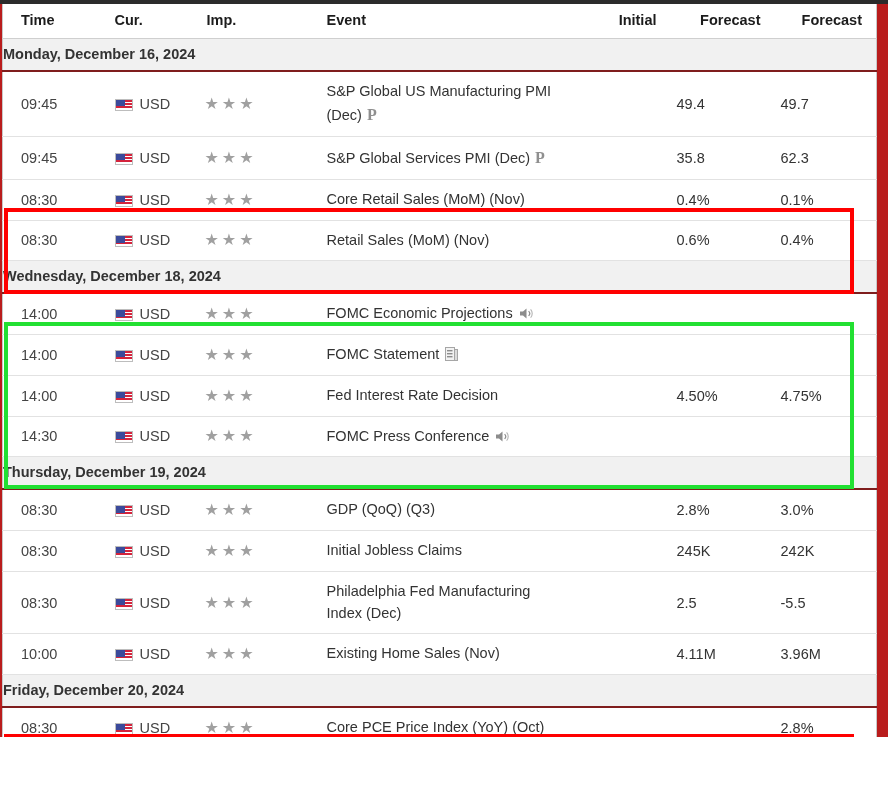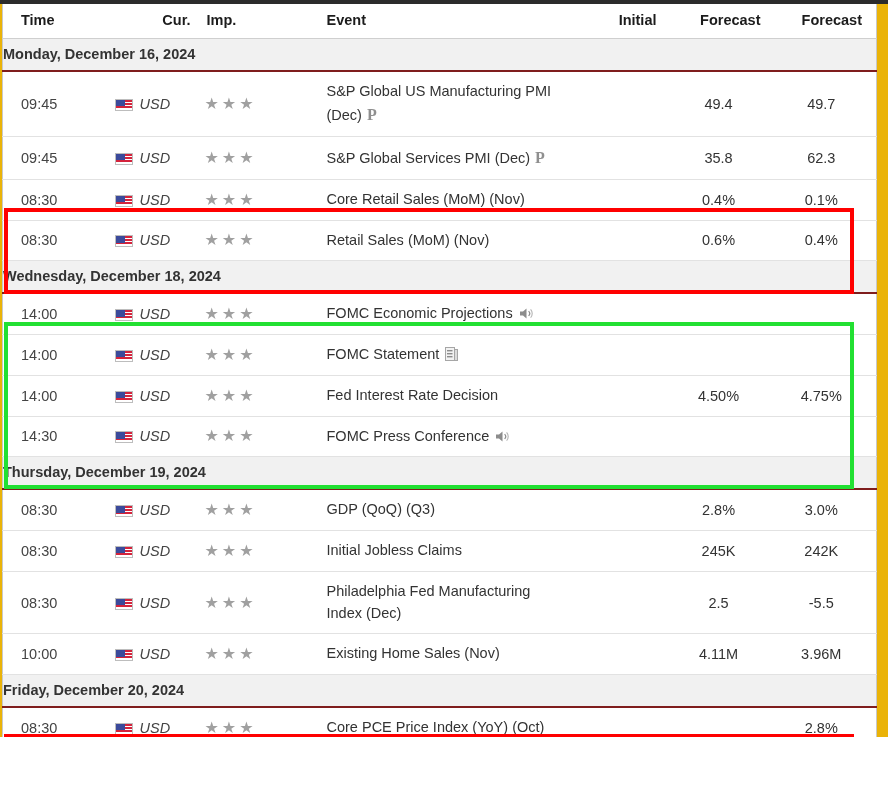--- a/index.html
+++ b/index.html
@@ -6,21 +6,21 @@
   html, body {
     margin: 0;
     padding: 0;
     background: #ffffff;
     font-family: "Liberation Sans", sans-serif;
   }
   #page {
     position: relative;
     width: 888px;
     height: 737px;
-    background: #eab308;
+    background: #b91c1c;
     overflow: hidden;
   }
   .topbar {
     position: absolute;
     top: 0; left: 0;
     width: 888px;
     height: 4px;
     background: #2b2b2b;
   }
   .calendar-wrap {
@@ -50,21 +50,21 @@
     font-weight: bold;
     color: #1c1c1c;
     text-align: left;
     padding: 8px 6px 10px 6px;
     border-bottom: 1px solid #cfcfcf;
     background: #ffffff;
     white-space: nowrap;
   }
   thead th.num { text-align: right; padding-right: 14px; }
   thead th.th-time { padding-left: 18px; }
-  thead th.th-cur { padding-left: 8px; text-align: right; }
+  thead th.th-cur { padding-left: 8px; }
   thead th.th-imp { padding-left: 10px; }
   thead th.th-event { padding-left: 12px; }
 
   tr.day-row td {
     background: #f1f1f1;
     border-top: 1px solid #d8d8d8;
     border-bottom: 2px solid #7f1d1d;
     text-align: left;
     font-size: 14.5px;
     font-weight: bold;
@@ -77,21 +77,21 @@
     font-size: 14.5px;
     color: #333333;
     padding: 9px 6px;
     vertical-align: middle;
     background: #ffffff;
   }
   tr.ev-row td.td-time { padding-left: 18px; color: #444; white-space: nowrap; }
   tr.ev-row td.td-cur { padding-left: 8px; white-space: nowrap; }
   tr.ev-row td.td-imp { padding-left: 8px; }
   tr.ev-row td.td-event { padding-left: 12px; line-height: 1.5; color: #333; }
-  tr.ev-row td.num { text-align: center; padding-right: 14px; white-space: nowrap; color: #333; }
+  tr.ev-row td.num { text-align: left; padding-right: 14px; white-space: nowrap; color: #333; }
 
   .flag {
     display: inline-block;
     width: 18px;
     height: 12px;
     vertical-align: -2px;
     margin-right: 7px;
     position: relative;
     background: #ffffff;
     border: 1px solid #bdbdbd;
@@ -103,21 +103,21 @@
       to bottom,
       #d4233c 0px, #d4233c 1.6px,
       #ffffff 1.6px, #ffffff 3.2px
     );
   }
   .flag .canton {
     position: absolute; top: 0; left: 0;
     width: 9px; height: 6.5px;
     background: #3b4a9b;
   }
-  .cur-label { color: #444; font-style: italic; }
+  .cur-label { color: #444; }
 
   .stars { display: inline-block; white-space: nowrap; letter-spacing: 3px; }
   .star { color: #a0a0a0; font-size: 16px; line-height: 1; }
 
   .pmark {
     font-family: "Liberation Serif", serif;
     font-weight: bold;
     color: #8f8f8f;
     font-size: 16px;
     margin-left: 5px;

